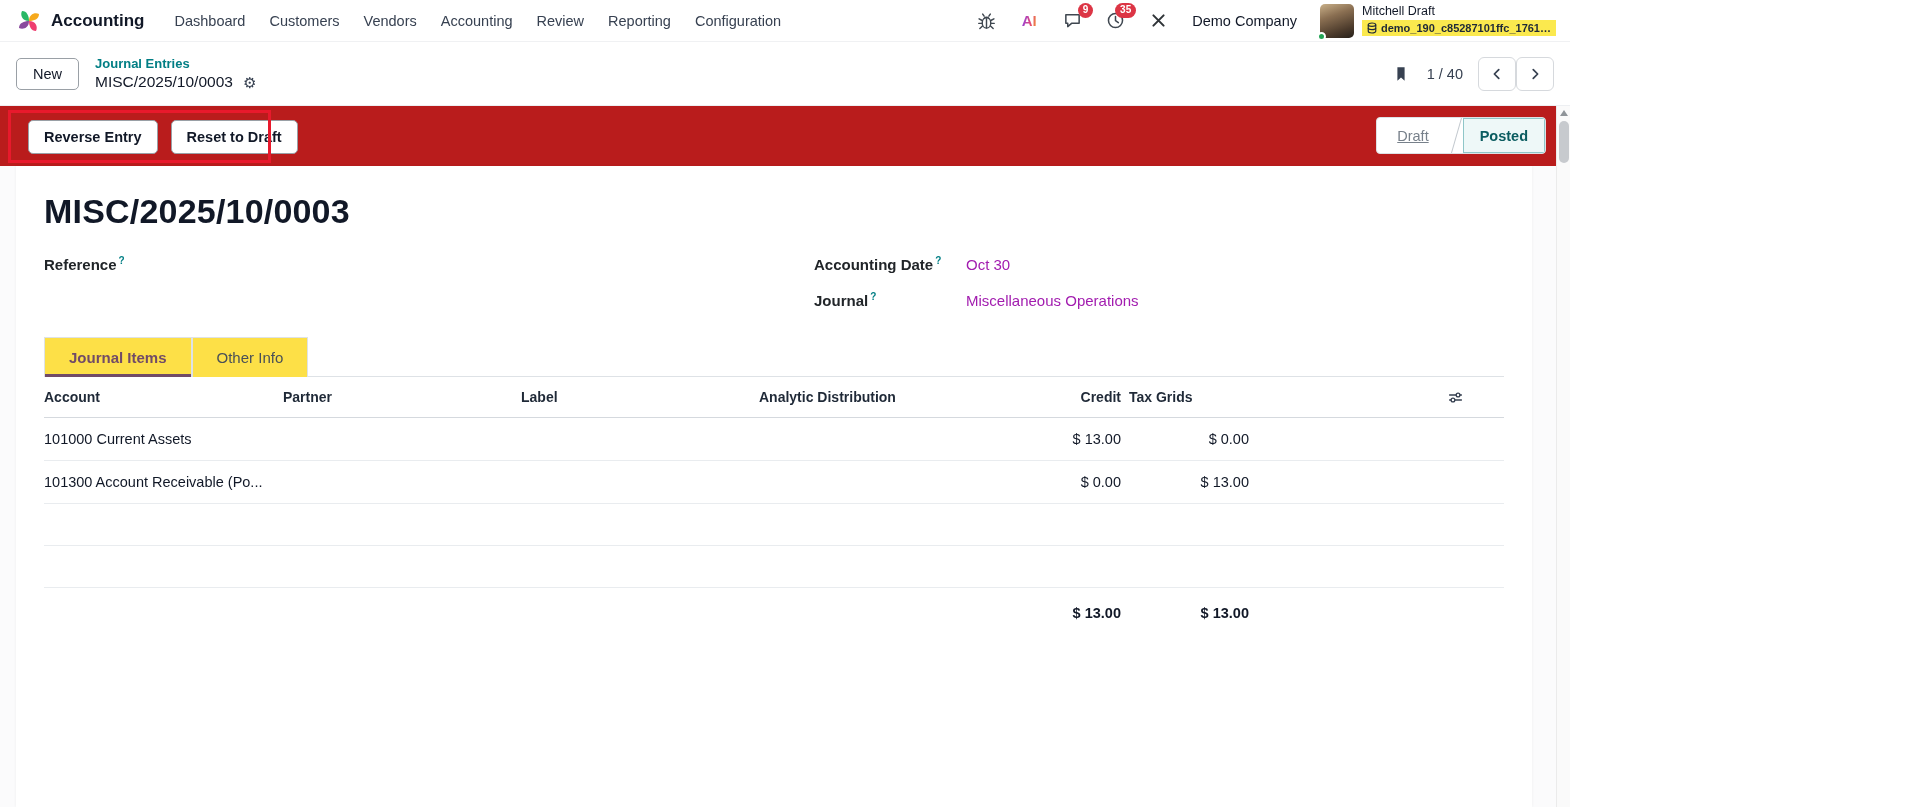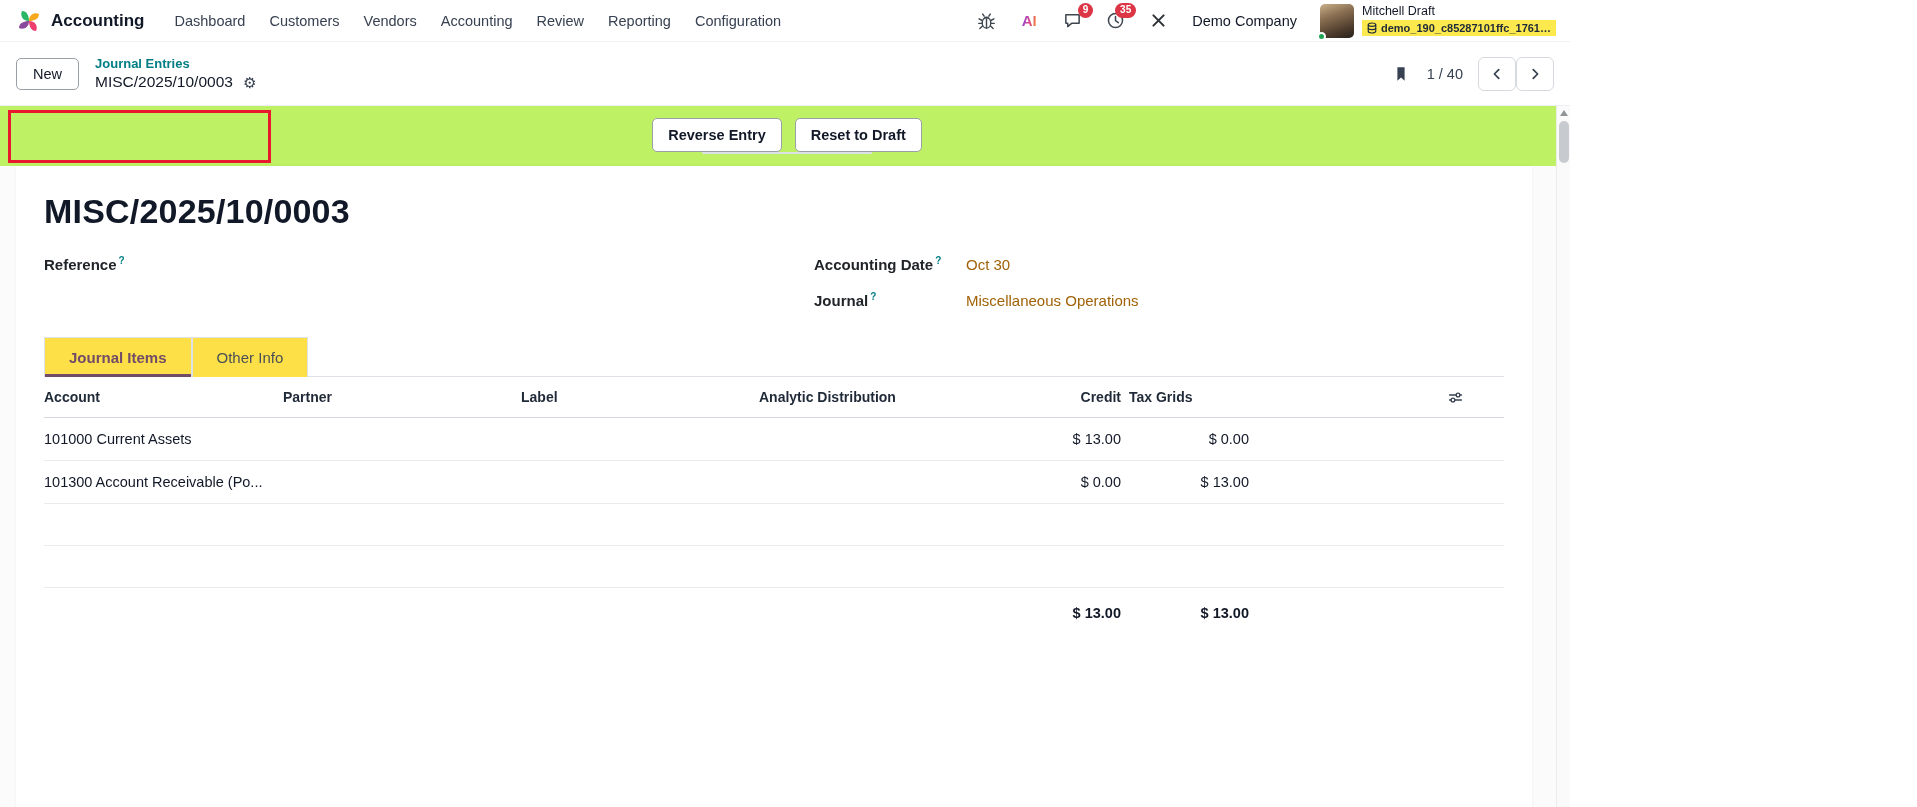--- a/index.html
+++ b/index.html
@@ -40,38 +40,38 @@
   .bc-current-row { display:flex; align-items:center; gap:10px; }
   .bc-current { font-size:15.5px; color:#111827; }
   .gear { font-size:15px; color:#374151; cursor:pointer; line-height:1; }
   .cp-right { margin-left:auto; display:flex; align-items:center; gap:15px; }
   .icon-btn { background:none; border:none; padding:2px; cursor:pointer; display:flex; align-items:center; }
   .pager-text { font-size:14.5px; color:#374151; }
   .pager-btn { width:38px; height:34px; border:1px solid #d6d9dd; background:#fff; border-radius:6px; display:flex; align-items:center; justify-content:center; cursor:pointer; }
   .pager-btn + .pager-btn { margin-left:-9px; }
 
   
-  .statusbar { display:flex; align-items:center; justify-content:space-between; padding:12px 24px 12px 28px; background:#bef264; height:60px;flex-direction:column; }
+  .statusbar { display:flex; align-items:flex-end; justify-content:space-between; padding:12px 24px 12px 28px; background:#b91c1c; height:60px; }
   .sb-left { display:flex; gap:13px; }
   .btn-sec { font-family:inherit; font-size:14.5px; font-weight:600; padding:8px 15px; border:1px solid #9aa0a6; background:#fff; border-radius:5px; color:#111827; cursor:pointer; }
   .statewidget { display:flex; align-items:stretch; border:1px solid #dde1e5; border-radius:4px; background:#fff; height:37px; overflow:hidden; }
   .state-draft { display:flex; align-items:center; padding:0 20px; font-size:14.5px; color:#77808a; cursor:pointer;text-decoration:underline; }
   .state-sep { width:14px; position:relative; overflow:hidden; }
   .state-sep::before { content:""; position:absolute; top:-6px; bottom:-6px; left:55%; width:1px; background:#c3c9cf; transform:rotate(16deg); }
   .state-posted { display:flex; align-items:center; padding:0 17px; font-size:14.5px; font-weight:700; color:#0a5c60; background:#eef8f8; box-shadow:inset 0 0 0 1px #8fc6c8; cursor:pointer; }
 
   
   .main { position:relative; background:#fbfbfc; height:641px; }
   .sheet { width:1516px; height:100%; margin-left:16px; background:#fff; box-shadow:0 0 3px rgba(0,0,0,.06); padding:26px 28px 0 28px; }
   .sheet h1 { margin:0; font-size:34px; font-weight:700; color:#111827; letter-spacing:.2px; }
   .fgrid { display:grid; grid-template-columns:1fr 1fr; column-gap:40px; margin-top:24px; }
   .frow { display:grid; grid-template-columns:152px auto; align-items:baseline; margin-bottom:18px; }
   .flabel { font-size:15px; font-weight:600; color:#212529; }
   .help { color:#017e84; font-size:10px; margin-left:2px; font-weight:700; cursor:pointer; vertical-align:super; }
-  .fvalue { font-size:15px; color:#a16207; }
+  .fvalue { font-size:15px; color:#a21caf; }
 
   .tabs { display:flex; border-bottom:1px solid #dee2e6; margin-top:10px; }
   .tab { padding:11px 24px; font-size:15px; cursor:pointer; border:1px solid #dee2e6; border-bottom:none; background:#fde047; margin-bottom:-1px; color:#495057; }
   .tab.active { color:#714b67; font-weight:700; box-shadow:inset 0 -3px 0 #714b67; }
 
   .grid-row { display:grid; grid-template-columns:239px 238px 238px 200px 162px 128px 215px 1fr; align-items:center; }
   .thead { border-bottom:1px solid #d5d9de; }
   .th { font-size:14px; font-weight:700; color:#1f2937; padding:12px 0; white-space:nowrap; }
   .th.tax { padding-left:8px; }
   .num { text-align:right; }

